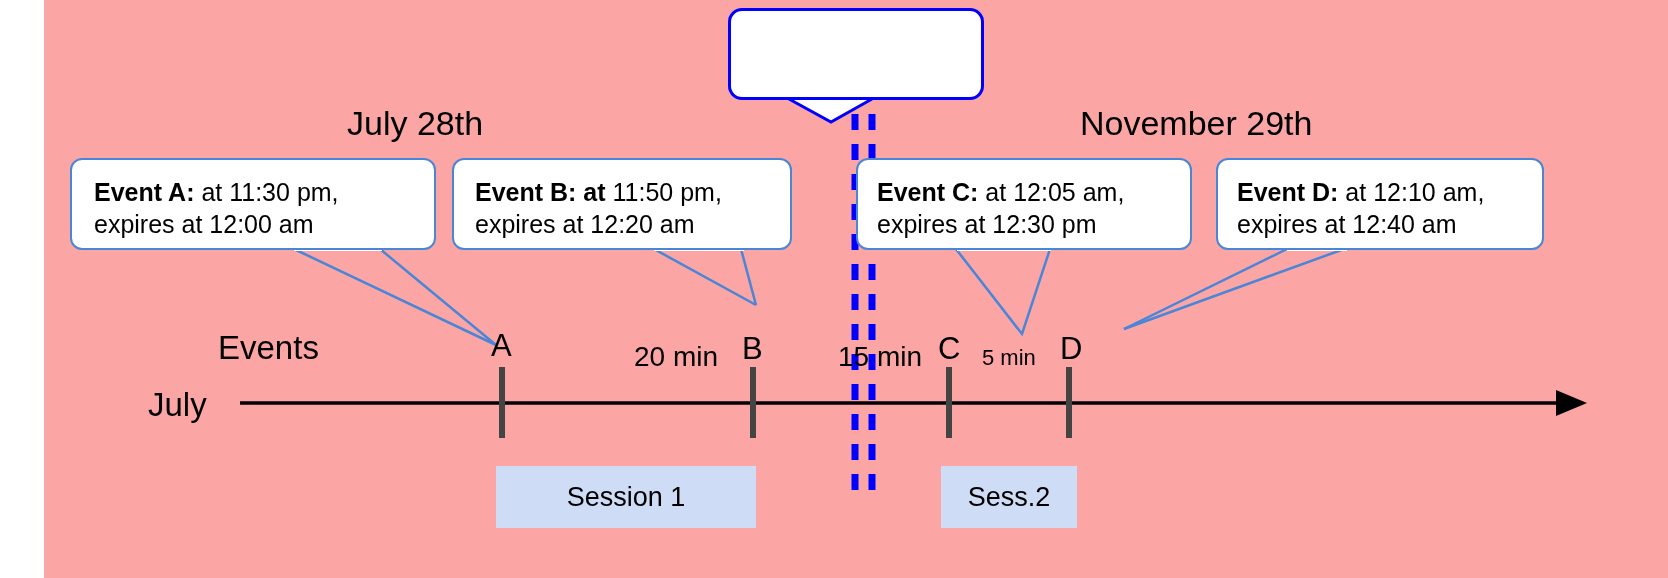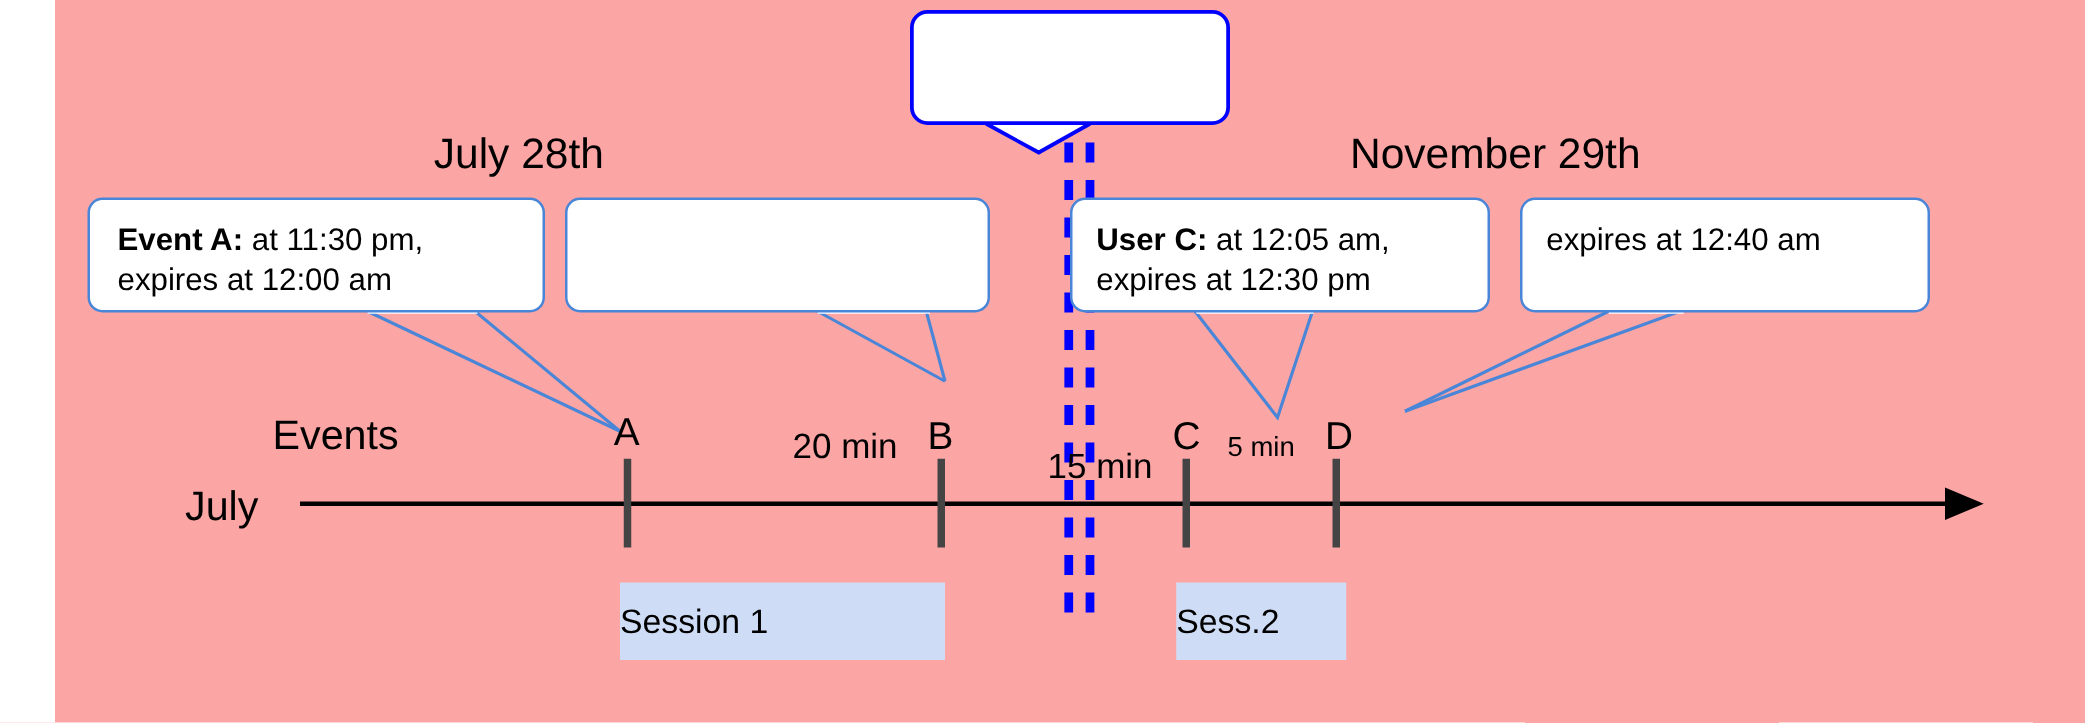--- a/index.html
+++ b/index.html
@@ -91,30 +91,30 @@
   
   .tick-letter { font-size: 31px; }
   #tick-letter-a { left: 447px;  top: 328px; }
   #tick-letter-b { left: 698px;  top: 331px; }
   #tick-letter-c { left: 894px;  top: 331px; }
   #tick-letter-d { left: 1016px; top: 331px; }
 
   
   .interval-label { font-size: 28px; }
   #interval-ab { left: 590px; top: 340px; }
-  #interval-bc { left: 794px; top: 356px; }
+  #interval-bc { left: 794px; top: 340px; }
   #interval-cd { left: 938px; top: 345px; font-size: 22px; }
 
   
   .session-bar {
     position: absolute;
     background: #cfdcf5;
     display: flex;
     align-items: center;
-    justify-content: flex-start;
+    justify-content: center;
     font-size: 27px;
     color: #000000;
   }
   #session-bar-1 { left: 452px; top: 466px; width: 260px; height: 62px; }
   #session-bar-2 { left: 897px; top: 466px; width: 136px; height: 62px; }
 </style>
 </head>
 <body>
 
 <div id="canvas">
@@ -176,27 +176,32 @@
   <div class="event-box" id="event-box-a"></div>
   <div class="event-box" id="event-box-b"></div>
   <div class="event-box" id="event-box-c"></div>
   <div class="event-box" id="event-box-d"></div>
 
   <div class="event-text" id="event-text-a">
     <div><b>Event A:</b><span> at 11:30 pm,</span></div>
     <div>expires at 12:00 am</div>
   </div>
 
+  <div class="event-text" id="event-text-b">
+    <div><b>Event B: at</b><span> 11:50 pm,</span></div>
+    <div>expires at 12:20 am</div>
+  </div>
 
   <div class="event-text" id="event-text-c">
-    <div><b>User C:</b><span> at 12:05 am,</span></div>
+    <div><b>Event C:</b><span> at 12:05 am,</span></div>
     <div>expires at 12:30 pm</div>
   </div>
 
   <div class="event-text" id="event-text-d">
+    <div><b>Event D:</b><span>  at 12:10 am,</span></div>
     <div>expires at 12:40 am</div>
   </div>
 
   <div class="txt row-label" id="events-row-label">Events</div>
   <div class="txt row-label" id="user-row-label">July</div>
 
   <div class="txt tick-letter" id="tick-letter-a">A</div>
   <div class="txt tick-letter" id="tick-letter-b">B</div>
   <div class="txt tick-letter" id="tick-letter-c">C</div>
   <div class="txt tick-letter" id="tick-letter-d">D</div>

